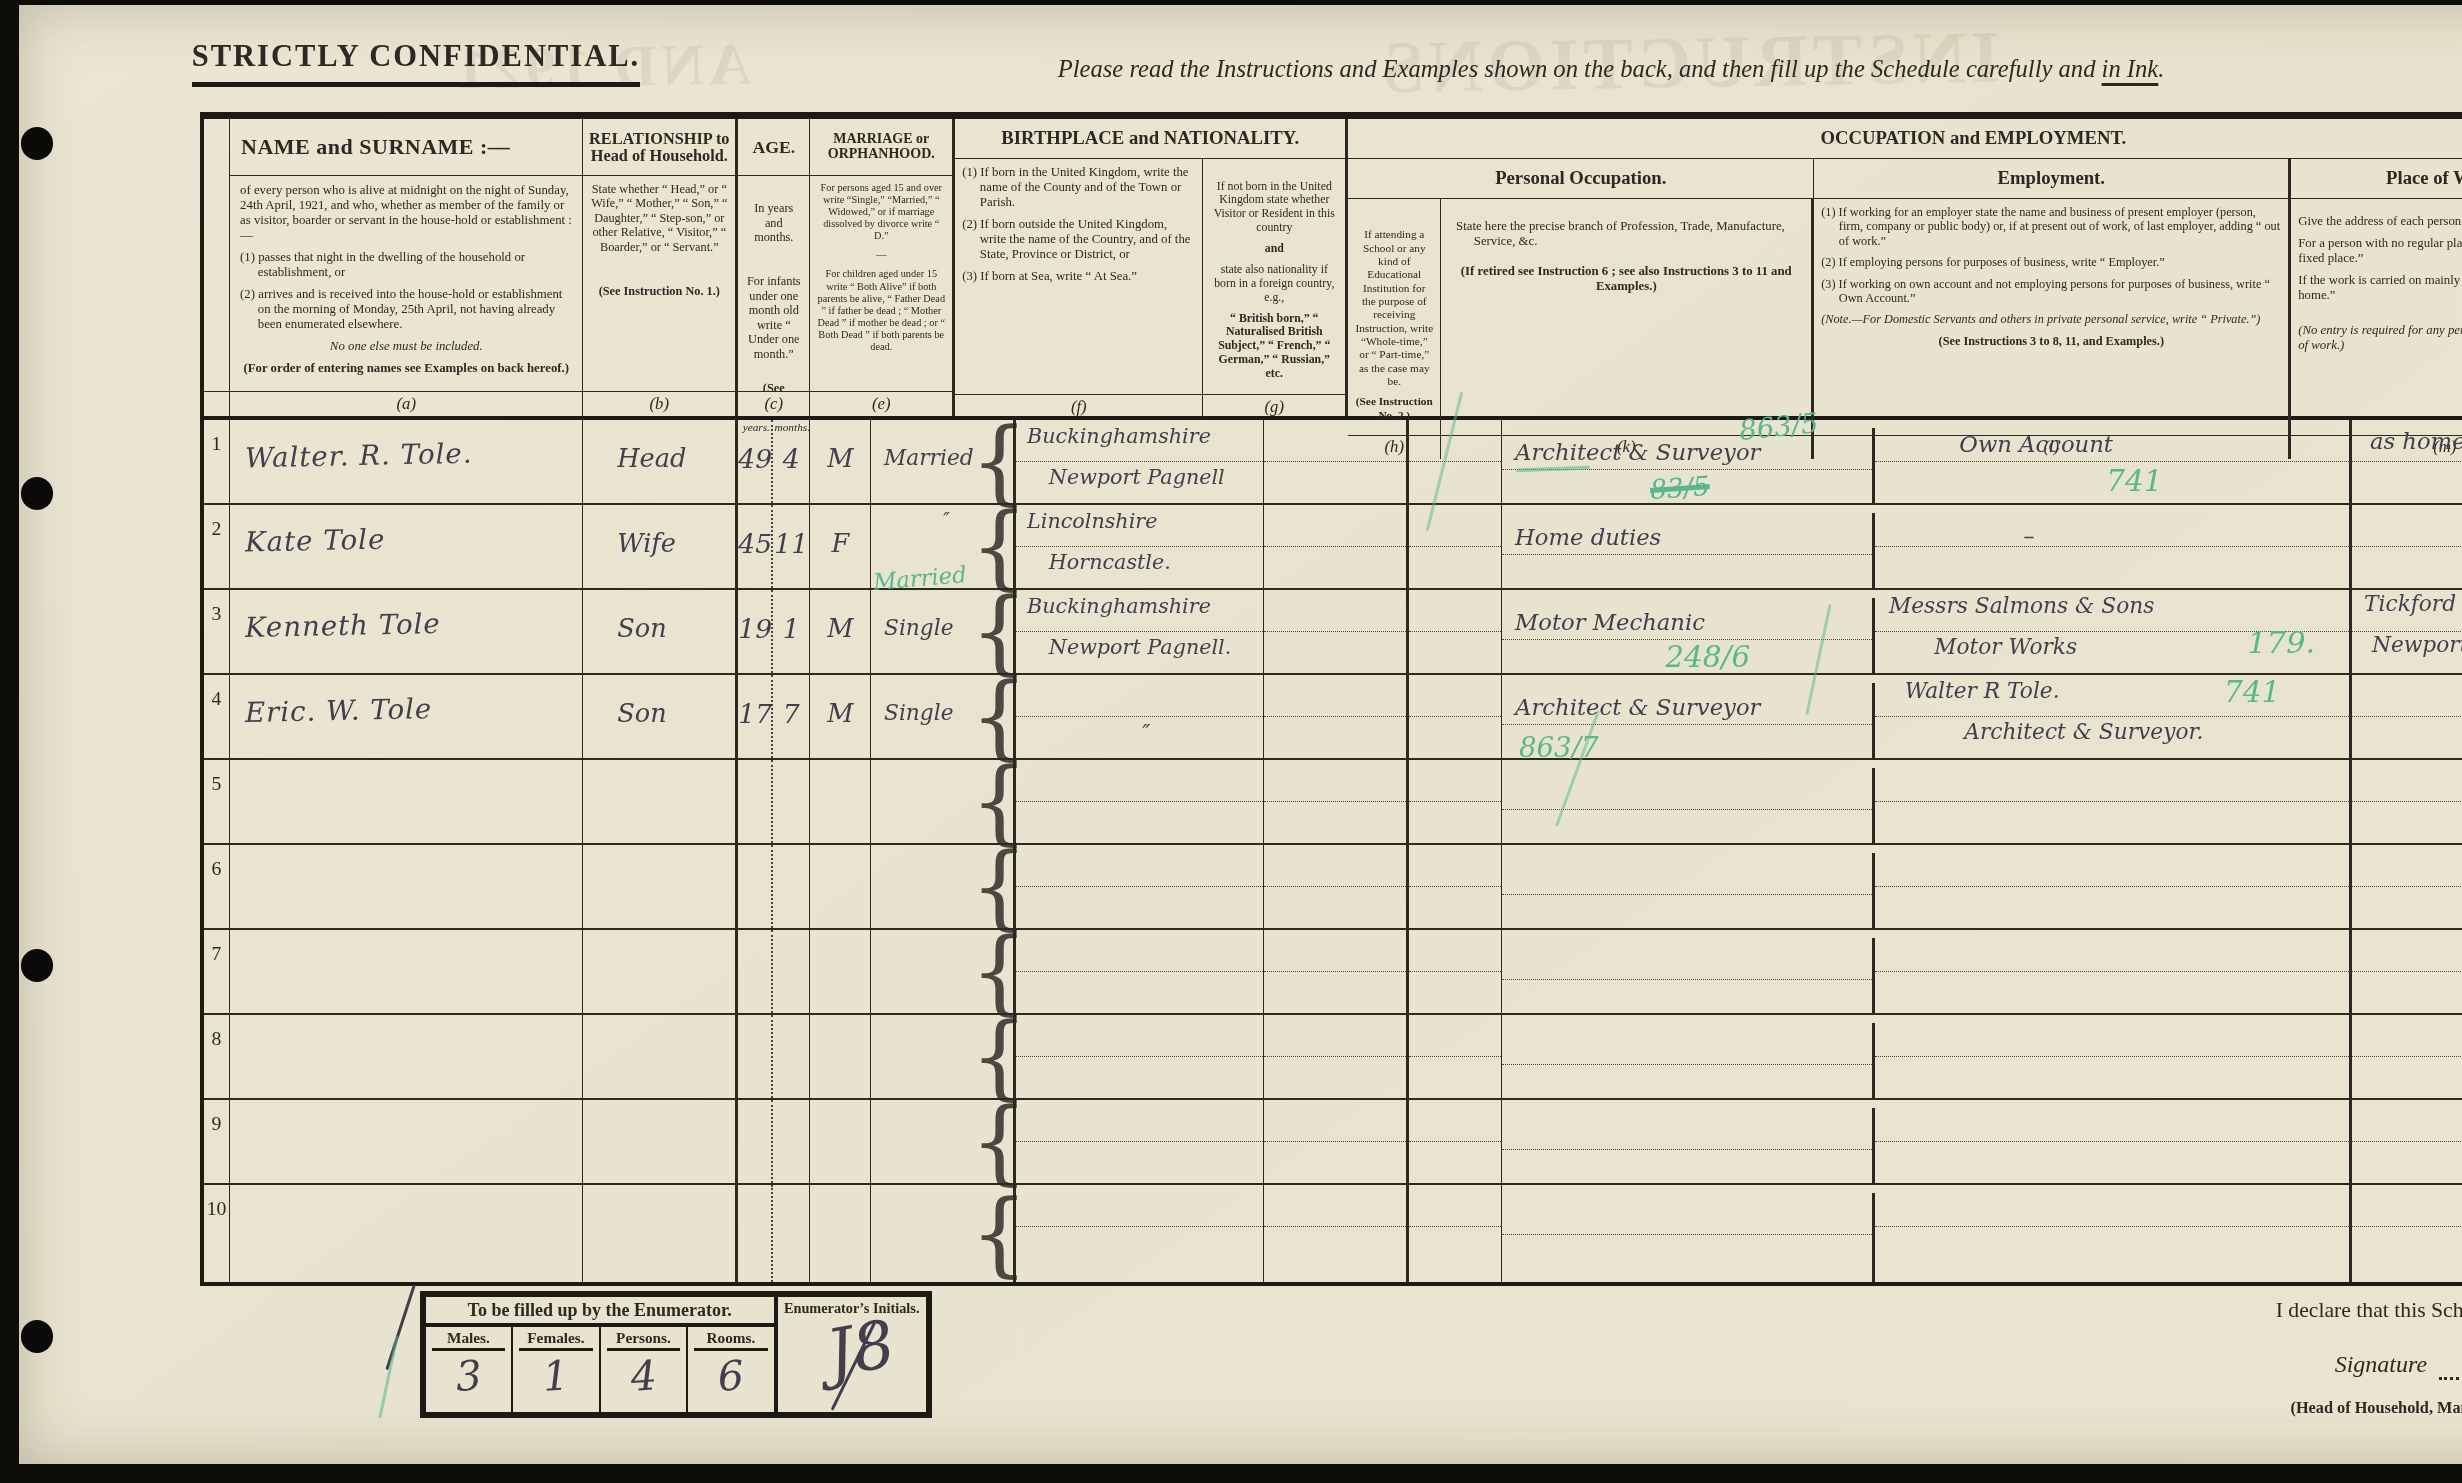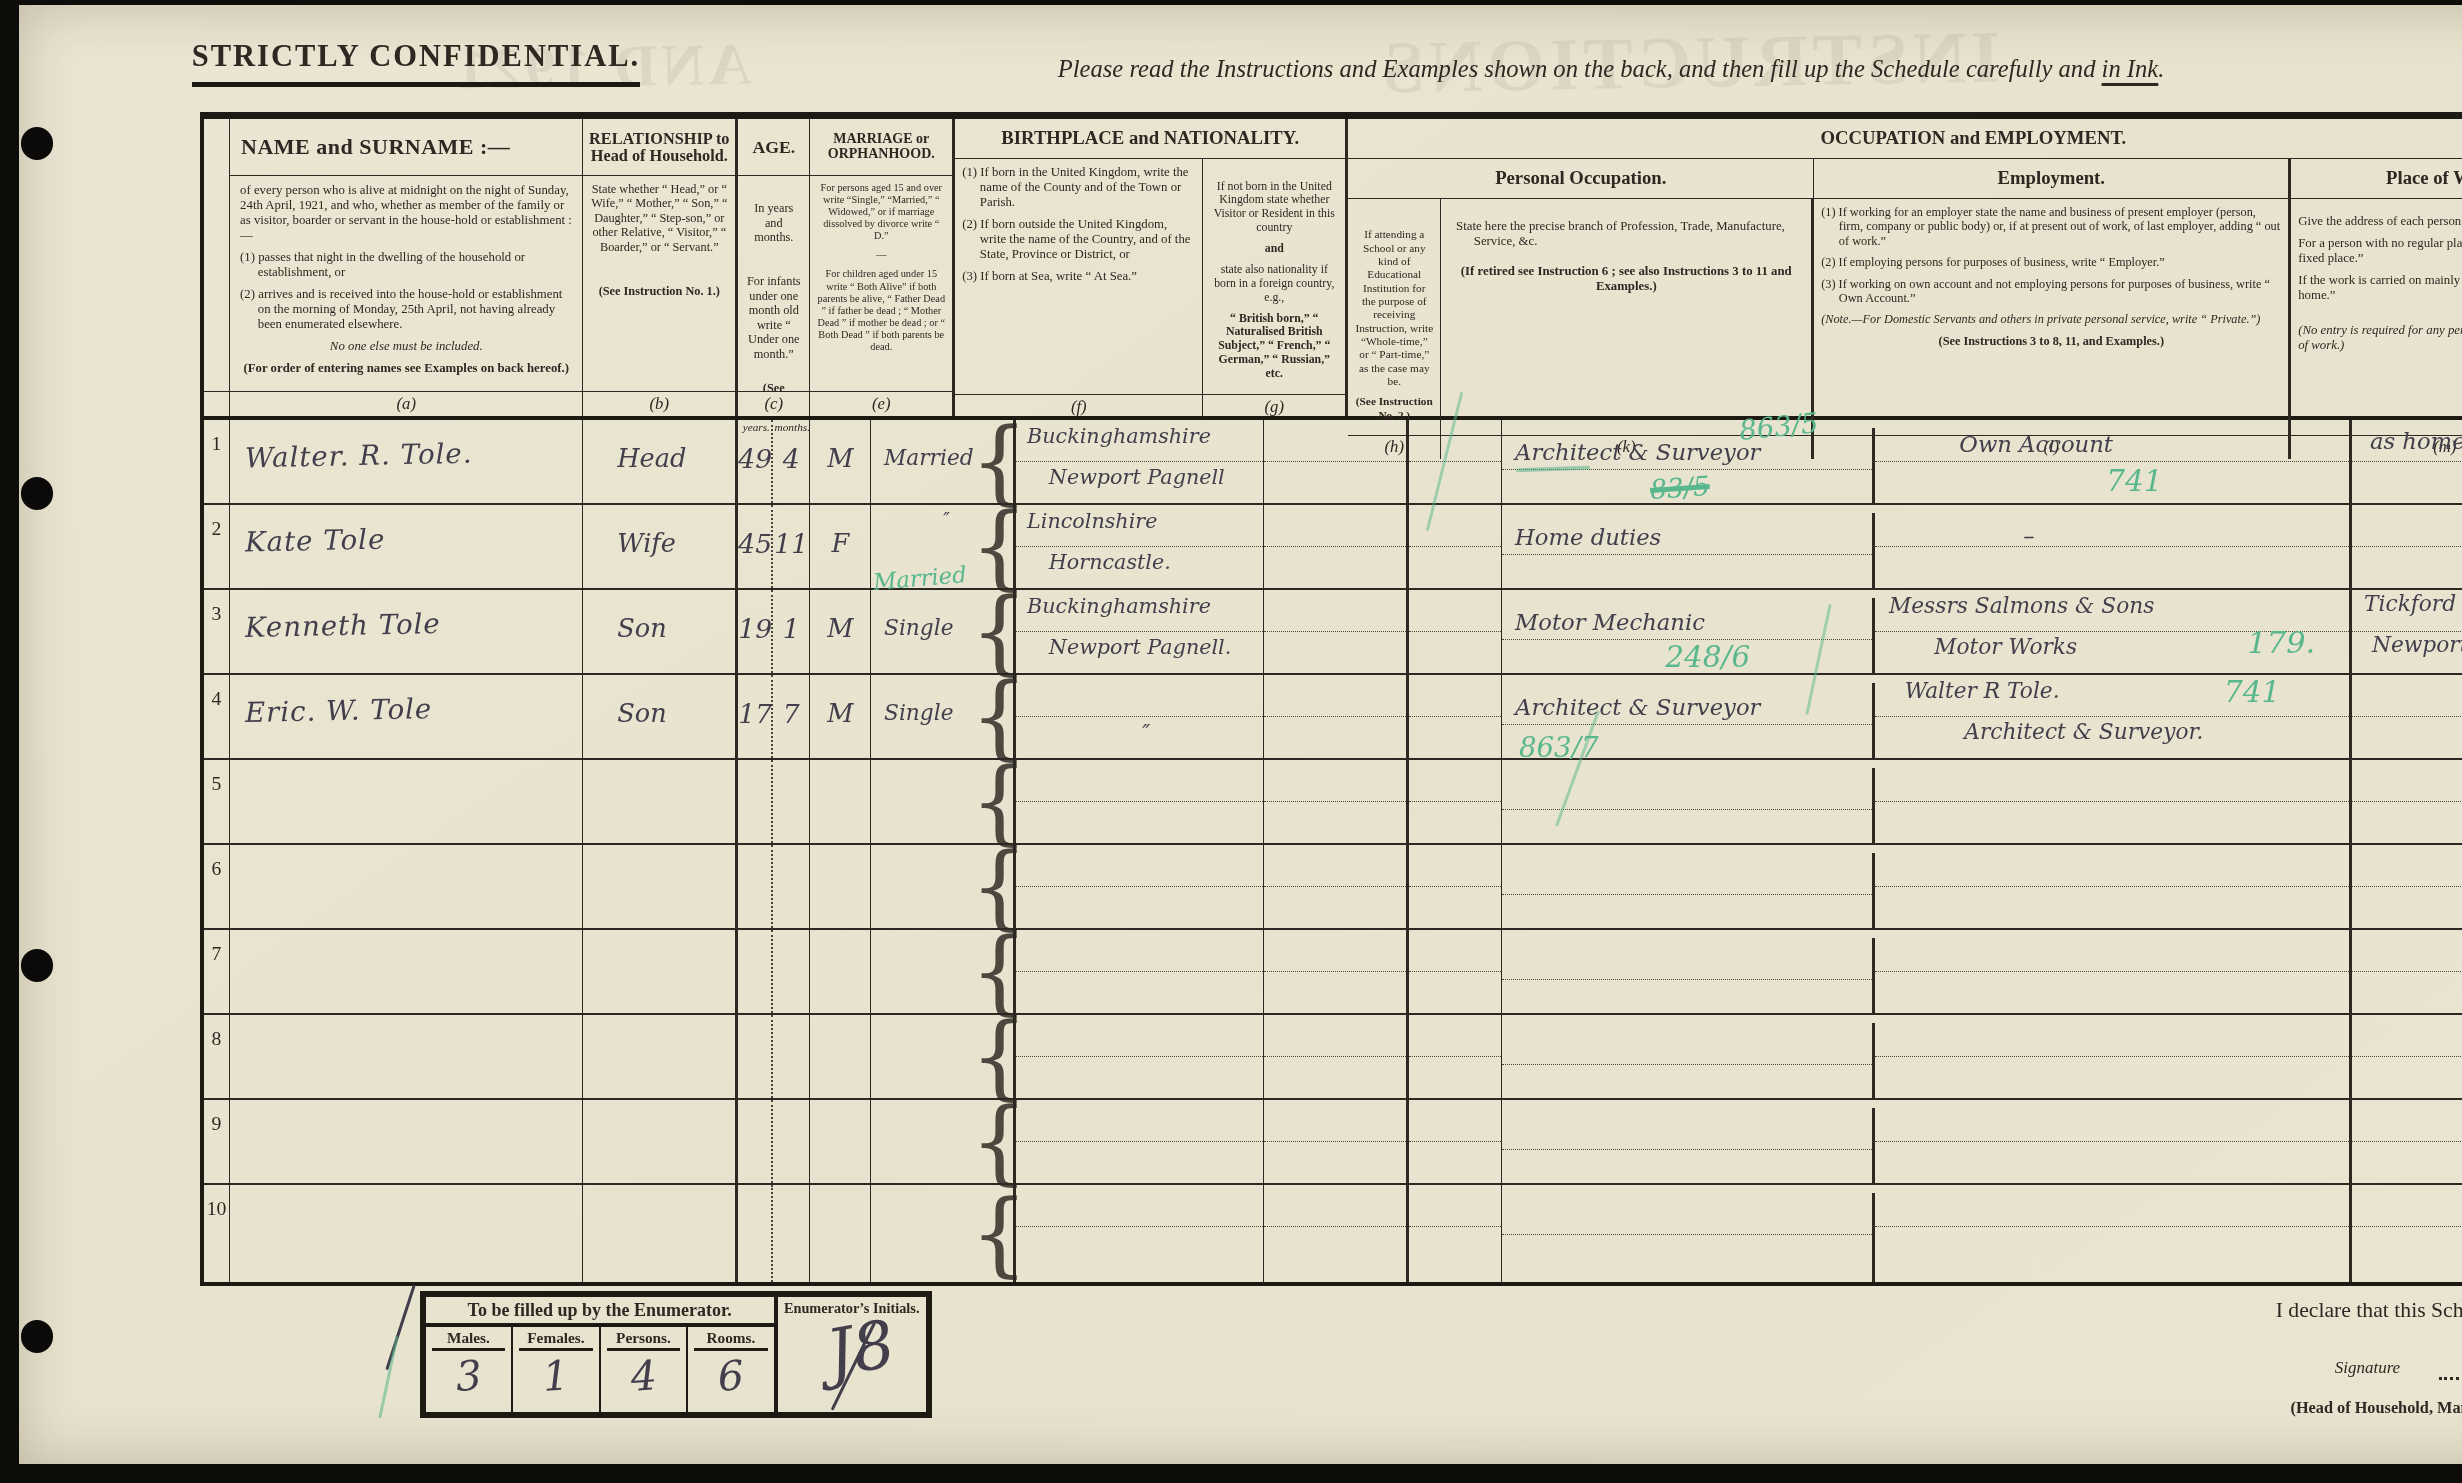--- a/index.html
+++ b/index.html
@@ -160,21 +160,21 @@
   .elab2{font-weight:bold;font-size:14.3px;margin-top:3px;}
   .einit{position:absolute;left:49px;top:13.8px;font-size:65px;transform:rotate(-10deg);}
   .einit-slash{position:absolute;left:74px;top:19.7px;width:3.4px;height:98px;background:var(--hw);
         transform:rotate(26deg);border-radius:2px;}
   .fslash{position:absolute;border-radius:2px;}
   .fslash.dark{left:380px;top:1278px;width:3.4px;height:89px;background:var(--hw);transform:rotate(18deg);}
   .fslash.green{left:368px;top:1330px;width:3px;height:84px;background:rgba(88,183,140,.55);transform:rotate(12deg);}
   .decl{position:absolute;left:2257px;top:1293px;width:965px;}
   .decl-text{font-size:21.7px;margin:0;}
   .sigline{position:relative;height:63px;}
-  .sig-label{position:absolute;left:59px;bottom:7.9px;font-style:italic;font-size:17px;}
+  .sig-label{position:absolute;left:59px;bottom:7.9px;font-style:italic;font-size:24px;}
   .dotted{position:absolute;left:163px;right:19.7px;bottom:5.9px;border-bottom:3.4px dotted var(--ink);}
   .sig-note{font-weight:bold;font-size:16.3px;margin:11.8px 0 0 14.8px;}
 </style>
 </head>
 <body>
 
 <div class="paper">
 
   <span class="ghost g1">INSTRUCTIONS</span>
   <span class="ghost g2">AND 1921</span>

